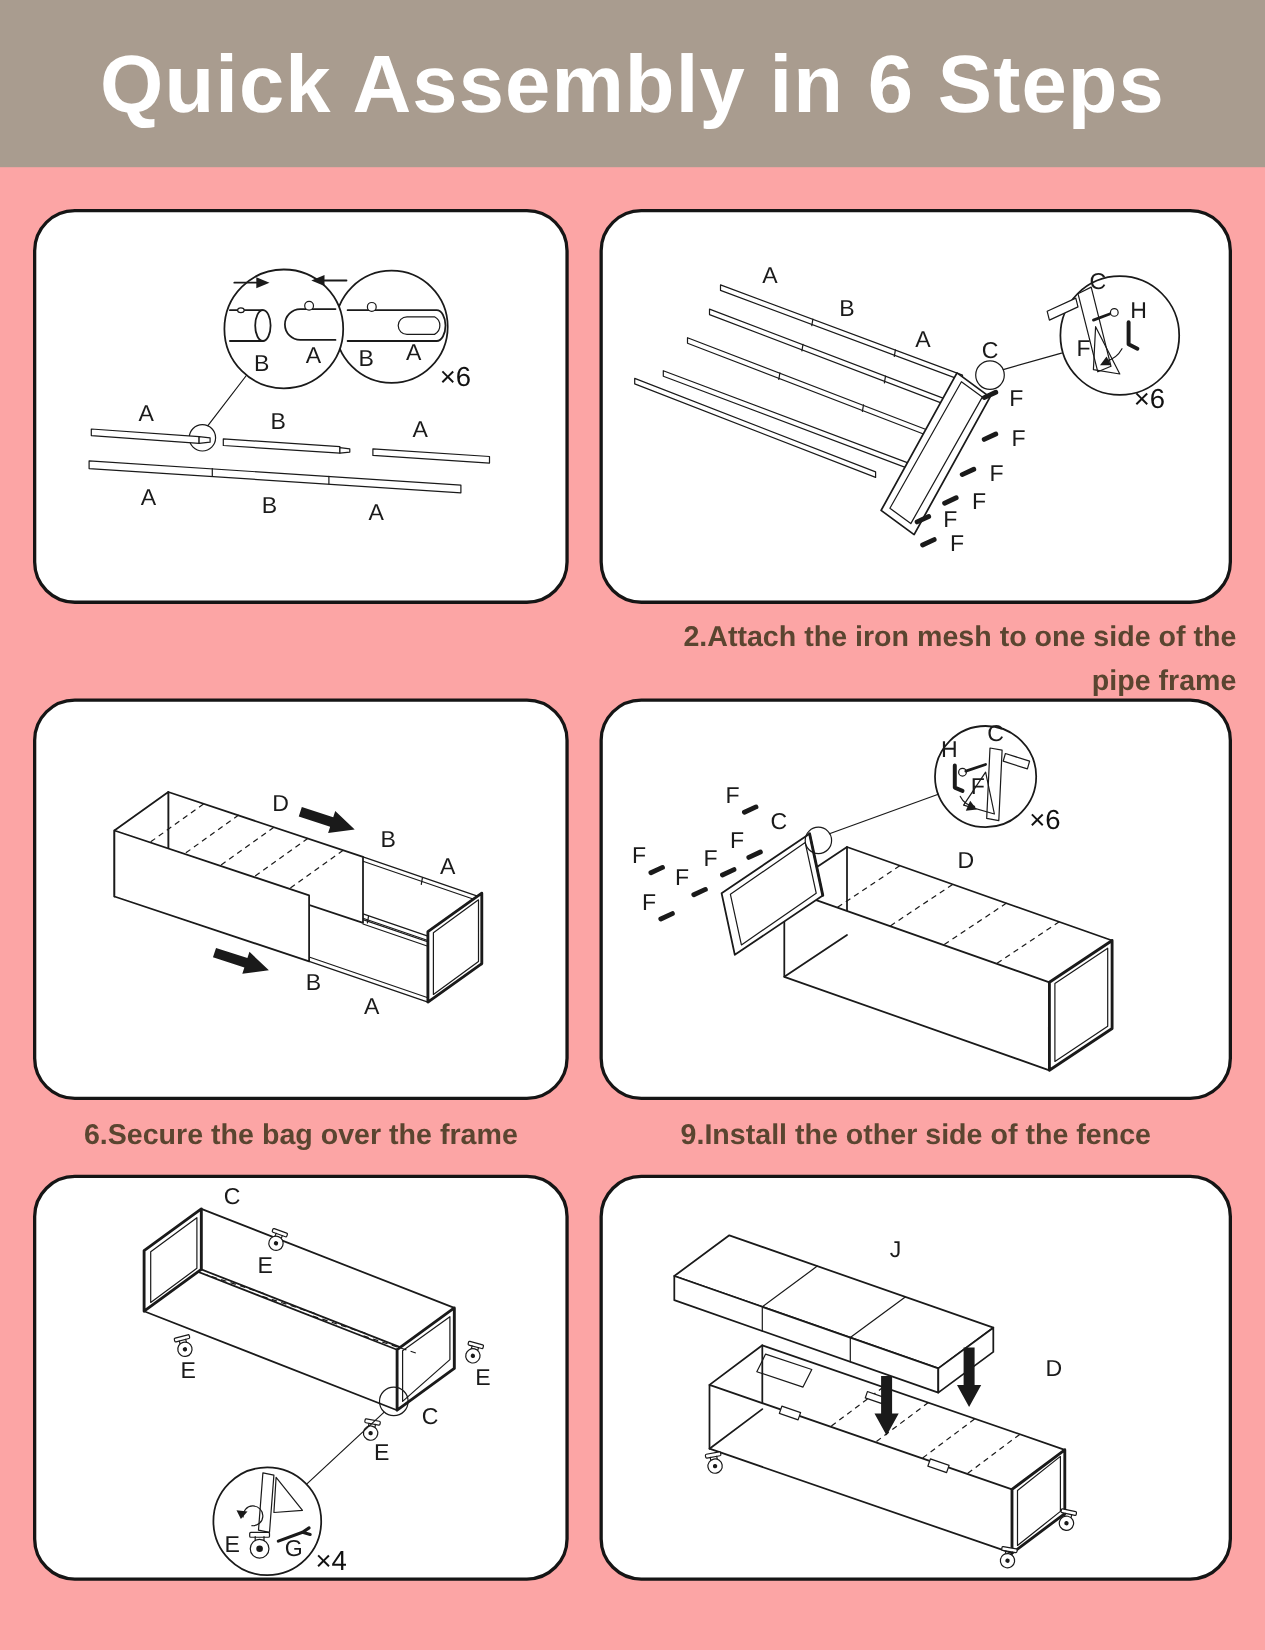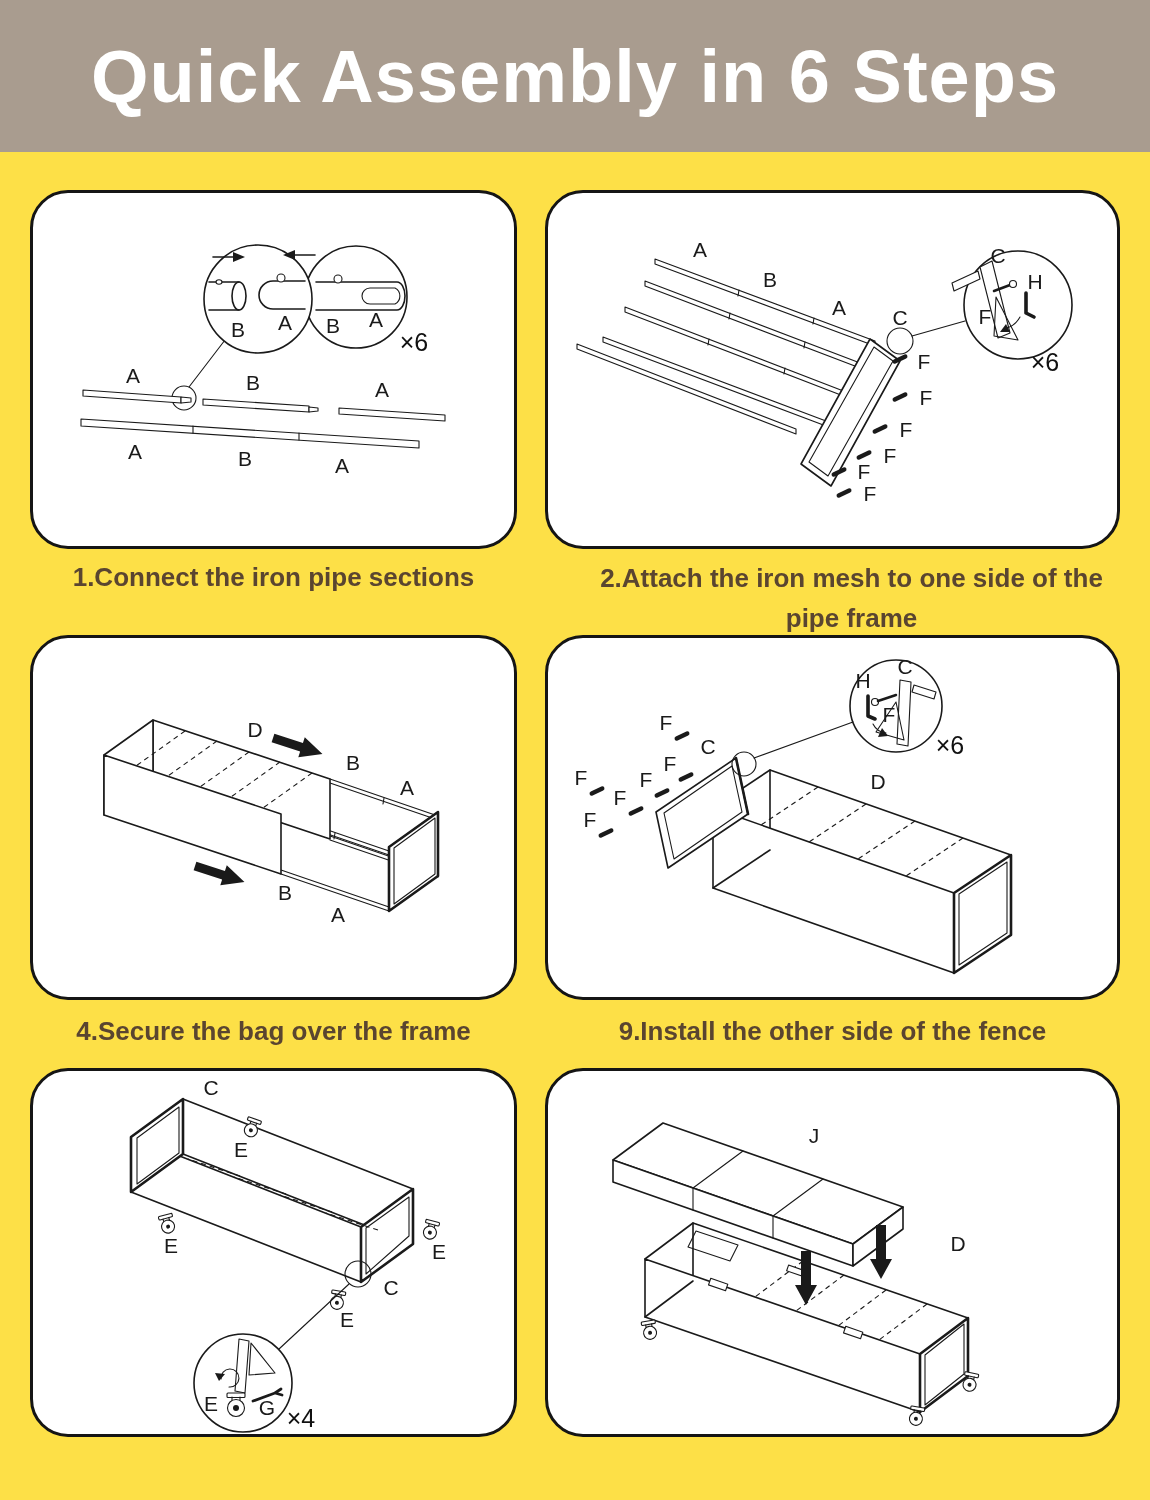--- a/index.html
+++ b/index.html
@@ -2,30 +2,30 @@
 <html style="--header-bg: #a99c8f; --header-text: #ffffff; --caption: #5a4530; --line: #1a1a1a;"><head>
 <meta charset="utf-8">
 <style>
   :root{
     --header-bg:#a99c8f;
     --header-text:#ffffff;
     --caption:#5a4530;
     --line:#1a1a1a;
   }
   html,body{margin:0;padding:0;background:#ffffff;}
-  .page{position:relative;width:1150px;height:1500px;background:#fde047;overflow:hidden;
+  .page{position:relative;width:1150px;height:1500px;background:#fca5a5;overflow:hidden;
         font-family:"Liberation Sans",sans-serif;}
   .banner{position:absolute;left:0;top:0;width:1150px;height:152px;background:var(--header-bg);
           display:flex;align-items:center;justify-content:center;}
   .title{margin:0;color:var(--header-text);font-size:74px;font-weight:700;letter-spacing:1px;white-space:nowrap;}
   .panel{position:absolute;border:3px solid #151515;border-radius:38px;background:#fff;box-sizing:border-box;}
   .panel svg{display:block;width:100%;height:100%;}
   .caption{position:absolute;color:var(--caption);font-size:26px;font-weight:700;line-height:40px;
            text-align:center;white-space:pre-line;}
-  .caption.left{text-align:center;}
+  .caption.left{text-align:right;}
   .caption.nowrap{white-space:nowrap;}
   
   .ln{stroke:var(--line);stroke-width:1.6;fill:none;stroke-linecap:round;stroke-linejoin:round;}
   .lnf{stroke:var(--line);stroke-width:1.6;fill:#ffffff;stroke-linejoin:round;}
   .lnn{stroke:var(--line);stroke-width:1.6;fill:none;stroke-linejoin:round;}
   .thin{stroke-width:1.1;}
   .thick{stroke-width:2.6;}
   .blk{fill:var(--line);stroke:none;}
   .dash{stroke:var(--line);stroke-width:1.1;fill:none;stroke-dasharray:5 4;}
   .lbl{font-family:"Liberation Sans",sans-serif;font-size:21px;fill:#1a1a1a;text-anchor:middle;}
@@ -82,21 +82,20 @@
       <g>
         <polygon class="lnf thin" points="48,226 386,248 386,255 48,233"></polygon>
         <line class="ln thin" x1="160" y1="233" x2="160" y2="240"></line>
         <line class="ln thin" x1="266" y1="240" x2="266" y2="247"></line>
         <text class="lbl" x="102" y="266">A</text>
         <text class="lbl" x="212" y="273">B</text>
         <text class="lbl" x="309" y="280">A</text>
       </g>
     </svg>
   </section>
-  <div class="caption" style="left:30px;top:557px;width:487px">1.Connect the iron pipe sections</div>
 
   <section class="panel" style="left:545px;top:190px;width:575px;height:359px">
     <svg viewBox="0 0 569 353">
       <defs>
         <pattern id="m2" width="6" height="6" patternUnits="userSpaceOnUse">
           <rect width="6" height="6" fill="#ffffff"></rect>
           <path d="M0,0 L6,6 M6,0 L0,6" stroke="#555" stroke-width="0.8"></path>
         </pattern>
       </defs>
       <g>
@@ -200,21 +199,21 @@
       <g transform="translate(162,228) rotate(18)">
         <polygon class="blk" points="0,-4.5 30,-4.5 30,-10.5 52,0 30,10.5 30,4.5 0,4.5"></polygon>
       </g>
       <text class="lbl" x="222" y="99">D</text>
       <text class="lbl" x="320" y="132">B</text>
       <text class="lbl" x="374" y="157">A</text>
       <text class="lbl" x="252" y="262">B</text>
       <text class="lbl" x="305" y="284">A</text>
     </svg>
   </section>
-  <div class="caption" style="left:30px;top:1011px;width:487px">4.Secure the bag over the frame</div>
+  <div class="caption" style="left:30px;top:1011px;width:487px">6.Secure the bag over the frame</div>
 
   <section class="panel" style="left:545px;top:635px;width:575px;height:365px">
     <svg viewBox="0 0 569 359">
       <defs>
         <pattern id="m4" width="6" height="6" patternUnits="userSpaceOnUse">
           <rect width="6" height="6" fill="#ffffff"></rect>
           <path d="M0,0 L6,6 M6,0 L0,6" stroke="#555" stroke-width="0.8"></path>
         </pattern>
       </defs>
       <g>

